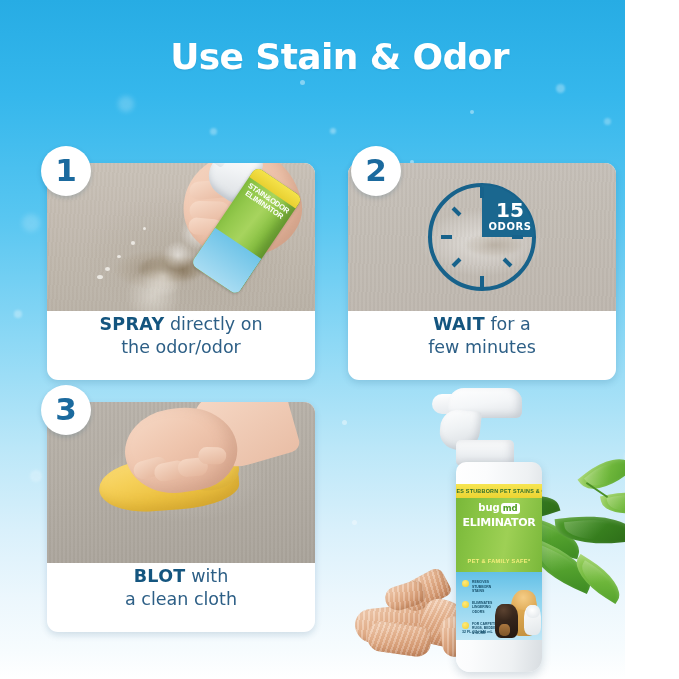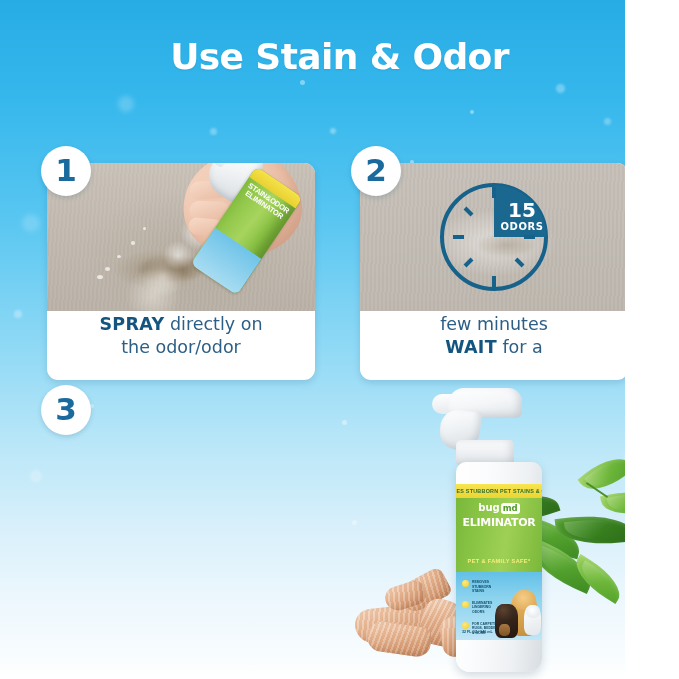--- a/index.html
+++ b/index.html
@@ -35,21 +35,21 @@
   }
   #title .l2{display:block;}
 
   
   .card{
     position:absolute;background:#ffffff;border-radius:11px;
     box-shadow:0 3px 7px rgba(12,70,110,.16);
     overflow:hidden;
   }
   #card1{left:47px;top:163px;width:268px;height:217px;}
-  #card2{left:360px;top:163px;width:268px;height:217px;}
+  #card2{left:348px;top:163px;width:268px;height:217px;}
   #card3{left:47px;top:402px;width:268px;height:230px;}
 
   .photo{position:relative;width:100%;overflow:hidden;}
   #card1 .photo,#card2 .photo{height:148px;}
   #card3 .photo{height:161px;}
 
   .cap{
     position:absolute;left:0;right:0;bottom:0;
     text-align:center;color:#2d5f86;
     font-size:17.5px;line-height:1.33;font-weight:400;
@@ -457,28 +457,48 @@
             <line x1="30" y1="30" x2="37" y2="37"></line>
           </g>
         </svg>
         <div class="mins-lbl">
           <span class="n">15</span>
           <span class="u">ODORS</span>
         </div>
       </div>
     </div>
     <div class="cap">
-      <span class="line">few minutes</span>
       <span class="line">
         <b>WAIT</b><span> for a</span>
       </span>
+      <span class="line">few minutes</span>
     </div>
   </div>
   <div class="badge" id="badge2">2</div>
 
+  <div class="card" id="card3">
+    <div class="photo">
+      <div class="carpet3"></div>
+      <div class="cloth"></div>
+      <div class="cloth2"></div>
+      <div class="arm3"></div>
+      <div class="hand3">
+        <div class="fing3" style="left:6px;top:46px;width:34px;height:18px;transform:rotate(-6deg);"></div>
+        <div class="fing3" style="left:26px;top:52px;width:32px;height:18px;transform:rotate(-2deg);"></div>
+        <div class="fing3" style="left:50px;top:52px;width:30px;height:18px;transform:rotate(4deg);"></div>
+        <div class="fing3" style="left:72px;top:44px;width:28px;height:17px;transform:rotate(10deg);"></div>
+      </div>
+    </div>
+    <div class="cap">
+      <span class="line">
+        <b>BLOT</b><span> with</span>
+      </span>
+      <span class="line">a clean cloth</span>
+    </div>
+  </div>
   <div class="badge" id="badge3">3</div>
 
   <div id="leaves">
     <div class="leaf light" style="left:40px;top:6px;width:52px;height:26px;transform:rotate(-38deg);"></div>
     <div class="leaf light" style="left:62px;top:36px;width:50px;height:24px;transform:rotate(-12deg);"></div>
     <div class="stemline" style="left:44px;top:34px;width:26px;height:2px;transform:rotate(34deg);"></div>
     <div class="leaf" style="left:-30px;top:66px;width:72px;height:30px;transform:rotate(14deg);"></div>
     <div class="leaf dark" style="left:16px;top:60px;width:78px;height:30px;transform:rotate(-6deg);"></div>
     <div class="leaf" style="left:-14px;top:96px;width:70px;height:30px;transform:rotate(24deg);"></div>
     <div class="leaf dark" style="left:-46px;top:40px;width:64px;height:26px;transform:rotate(-18deg);"></div>

